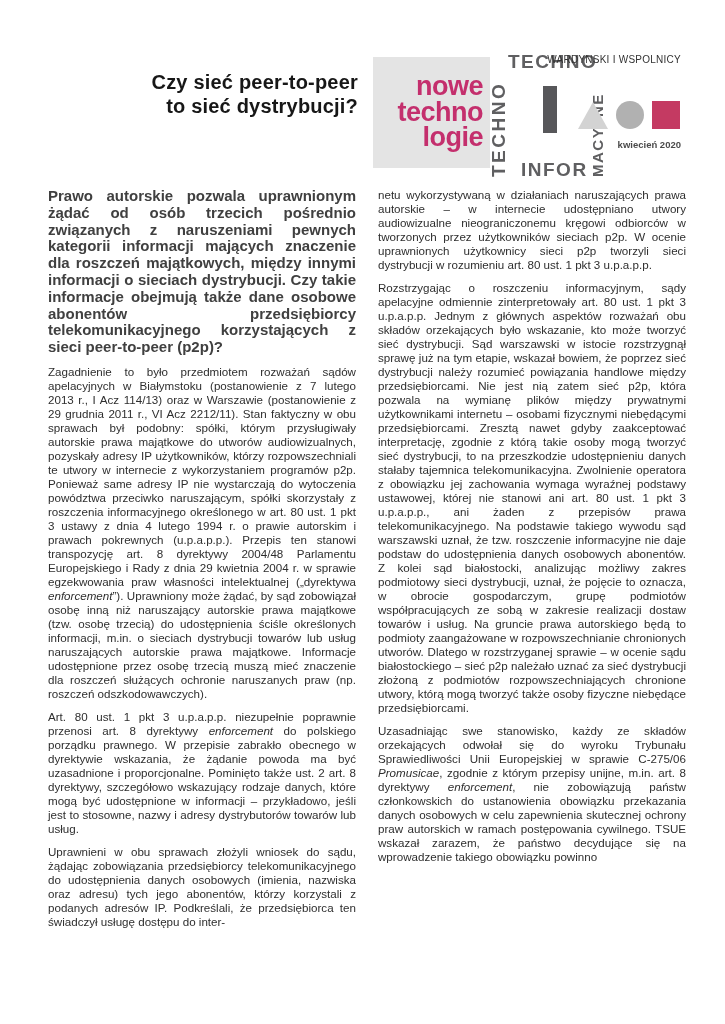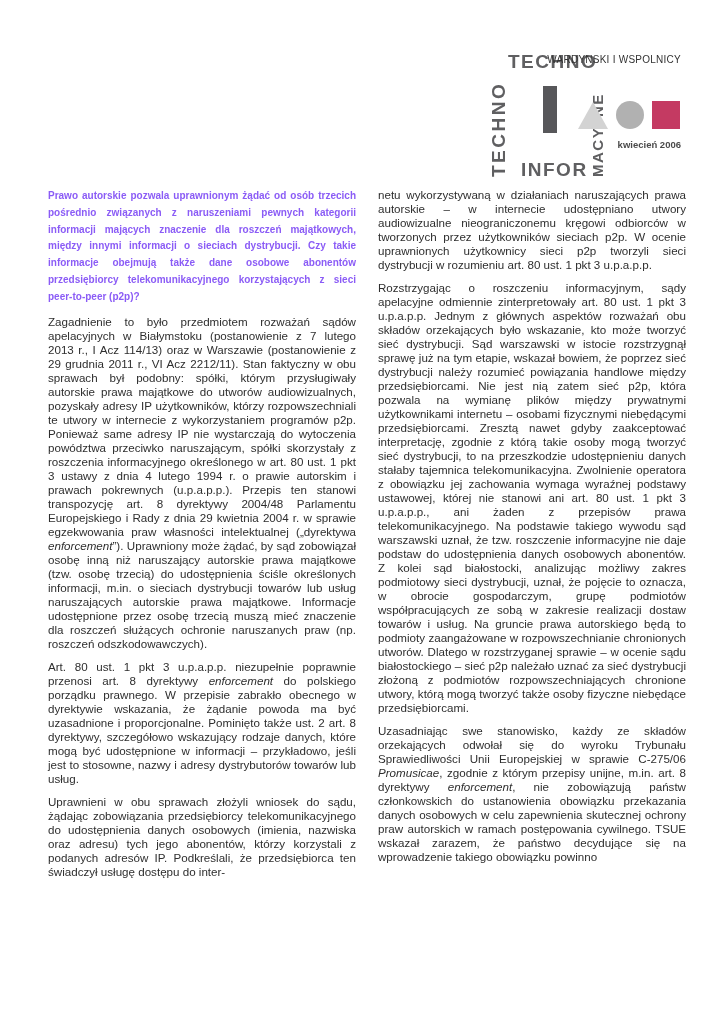--- a/index.html
+++ b/index.html
@@ -58,47 +58,54 @@
   }
 
   
   .col{position:absolute;top:188px;width:308px;}
   .col-left{left:48px;}
   .col-right{left:378px;}
   .col p{
     margin:0 0 9px 0;font-size:11.6px;line-height:14px;
     text-align:justify;color:#2e2e2e;
   }
-  .col p.lead{font-weight:bold;font-size:10px;line-height:16.8px;color:#8b5cf6;}
+  .col p.lead{font-weight:bold;font-size:15px;line-height:16.8px;color:#404040;}
   .col p em{}
 </style>
 </head>
 <body>
 
 <div class="page">
 
+  <h1 class="title">Czy sieć peer-to-peer
+to sieć dystrybucji?</h1>
 
+  <div class="logo-box">
+    <div class="logo-text">nowe
+techno
+logie</div>
+  </div>
 
   <div class="wordart">
     <span class="wa-vert-left">TECHNO</span>
     <span class="wa-top">TECHNO</span>
     <span class="wa-bar"></span>
     <span class="wa-bottom">INFOR</span>
     <span class="wa-vert-right">MACYJNE</span>
   </div>
 
   <div class="firm-name">WARDYNSKI I WSPOLNICY</div>
 
   <div class="shapes">
     <span class="shape-triangle"></span>
     <span class="shape-circle"></span>
     <span class="shape-square"></span>
   </div>
 
-  <div class="issue-date">kwiecień 2006</div>
+  <div class="issue-date">kwiecień 2020</div>
 
   <main>
     <div class="col col-left">
       <p class="lead">Prawo autorskie pozwala uprawnionym żądać od osób trzecich pośrednio związanych z naruszeniami pewnych kategorii informacji mających znaczenie dla roszczeń majątkowych, między innymi informacji o sieciach dystrybucji. Czy takie informacje obejmują także dane osobowe abonentów przedsiębiorcy telekomunikacyjnego korzystających z sieci peer-to-peer (p2p)?</p>
       <p>Zagadnienie to było przedmiotem rozważań sądów apelacyjnych w Białymstoku (postanowienie z 7 lutego 2013 r., I Acz 114/13) oraz w Warszawie (postanowienie z 29 grudnia 2011 r., VI Acz 2212/11). Stan faktyczny w obu sprawach był podobny: spółki, którym przysługiwały autorskie prawa majątkowe do utworów audiowizualnych, pozyskały adresy IP użytkowników, którzy rozpowszechniali te utwory w internecie z wykorzystaniem programów p2p. Ponieważ same adresy IP nie wystarczają do wytoczenia powództwa przeciwko naruszającym, spółki skorzystały z roszczenia informacyjnego określonego w art. 80 ust. 1 pkt 3 ustawy z dnia 4 lutego 1994 r. o prawie autorskim i prawach pokrewnych (u.p.a.p.p.). Przepis ten stanowi transpozycję art. 8 dyrektywy 2004/48 Parlamentu Europejskiego i Rady z dnia 29 kwietnia 2004 r. w sprawie egzekwowania praw własności intelektualnej („dyrektywa <em>enforcement</em>”). Uprawniony może żądać, by sąd zobowiązał osobę inną niż naruszający autorskie prawa majątkowe (tzw. osobę trzecią) do udostępnienia ściśle określonych informacji, m.in. o sieciach dystrybucji towarów lub usług naruszających autorskie prawa majątkowe. Informacje udostępnione przez osobę trzecią muszą mieć znaczenie dla roszczeń służących ochronie naruszanych praw (np. roszczeń odszkodowawczych).</p>
       <p>Art. 80 ust. 1 pkt 3 u.p.a.p.p. niezupełnie poprawnie przenosi art. 8 dyrektywy <em>enforcement</em> do polskiego porządku prawnego. W przepisie zabrakło obecnego w dyrektywie wskazania, że żądanie powoda ma być uzasadnione i proporcjonalne. Pominięto także ust. 2 art. 8 dyrektywy, szczegółowo wskazujący rodzaje danych, które mogą być udostępnione w informacji – przykładowo, jeśli jest to stosowne, nazwy i adresy dystrybutorów towarów lub usług.</p>
       <p>Uprawnieni w obu sprawach złożyli wniosek do sądu, żądając zobowiązania przedsiębiorcy telekomunikacyjnego do udostępnienia danych osobowych (imienia, nazwiska oraz adresu) tych jego abonentów, którzy korzystali z podanych adresów IP. Podkreślali, że przedsiębiorca ten świadczył usługę dostępu do inter-</p>
     </div>
     <div class="col col-right">
       <p>netu wykorzystywaną w działaniach naruszających prawa autorskie – w internecie udostępniano utwory audiowizualne nieograniczonemu kręgowi odbiorców w tworzonych przez użytkowników sieciach p2p. W ocenie uprawnionych użytkownicy sieci p2p tworzyli sieci dystrybucji w rozumieniu art. 80 ust. 1 pkt 3 u.p.a.p.p.</p>

